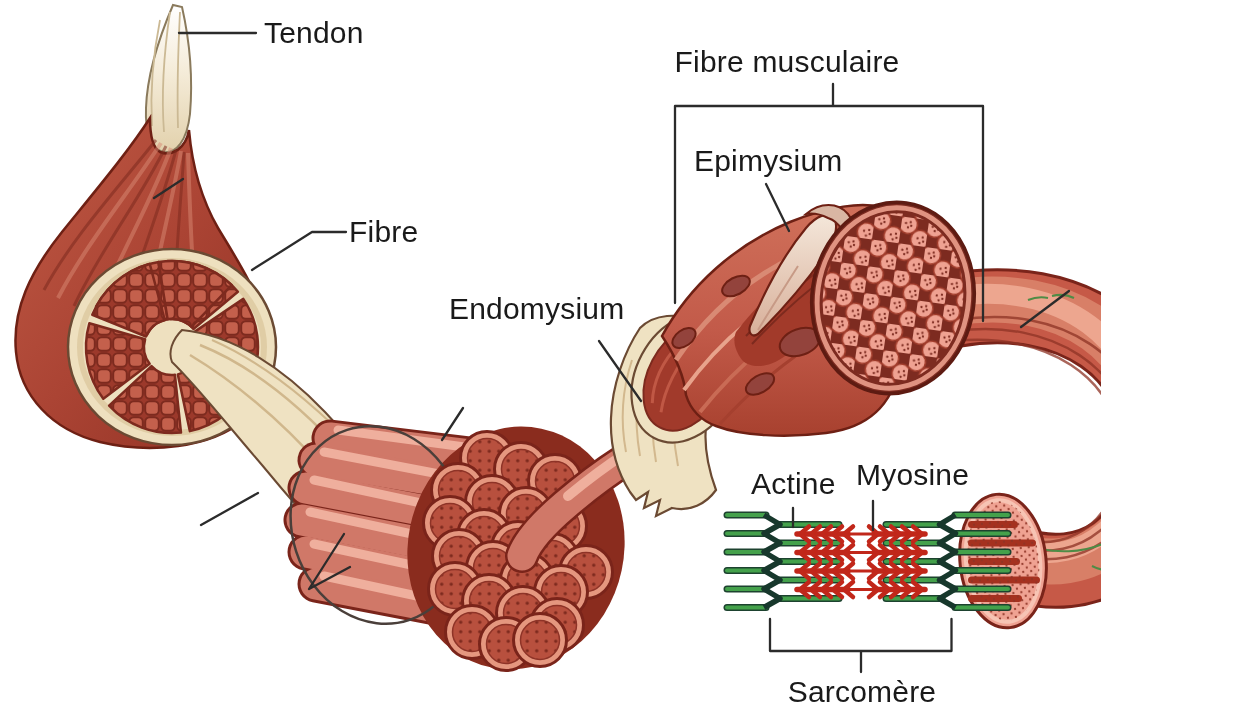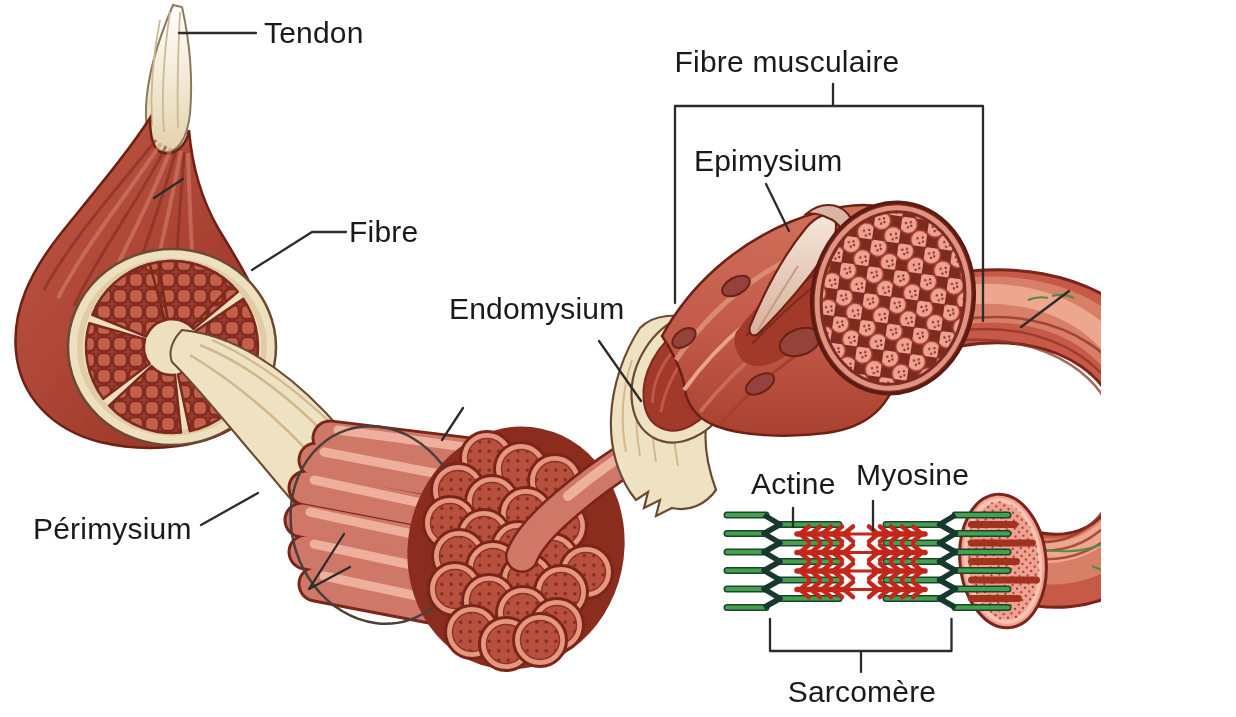--- a/index.html
+++ b/index.html
@@ -377,20 +377,19 @@
     <path d="M 309,589 L 344,534 M 309,589 L 350,567"></path>
     <path d="M 833,84 L 833,106 M 675,303 L 675,106 L 983,106 L 983,321"></path>
     <path d="M 793,508 L 793,527"></path>
     <path d="M 873,501 L 873,530"></path>
     <path d="M 770,619 L 770,651 L 951.5,651 L 951.5,619 M 861,651 L 861,672"></path>
   </g>
 </svg>
 
 <div class="lbl" style="left:264px;top:17px;">Tendon</div>
 <div class="lbl" style="left:349px;top:216px;">Fibre</div>
-<div class="lbl" style="left:33px;top:513px;">Périmysium</div>
 <div class="lbl" style="left:449px;top:293px;">Endomysium</div>
 <div class="lbl center" style="left:787px;top:46px;">Fibre musculaire</div>
 <div class="lbl" style="left:694px;top:145px;">Epimysium</div>
 <div class="lbl" style="left:751px;top:468px;">Actine</div>
 <div class="lbl" style="left:856px;top:459px;">Myosine</div>
 <div class="lbl center" style="left:862px;top:676px;">Sarcomère</div>
 </div>
 
 </body></html>

